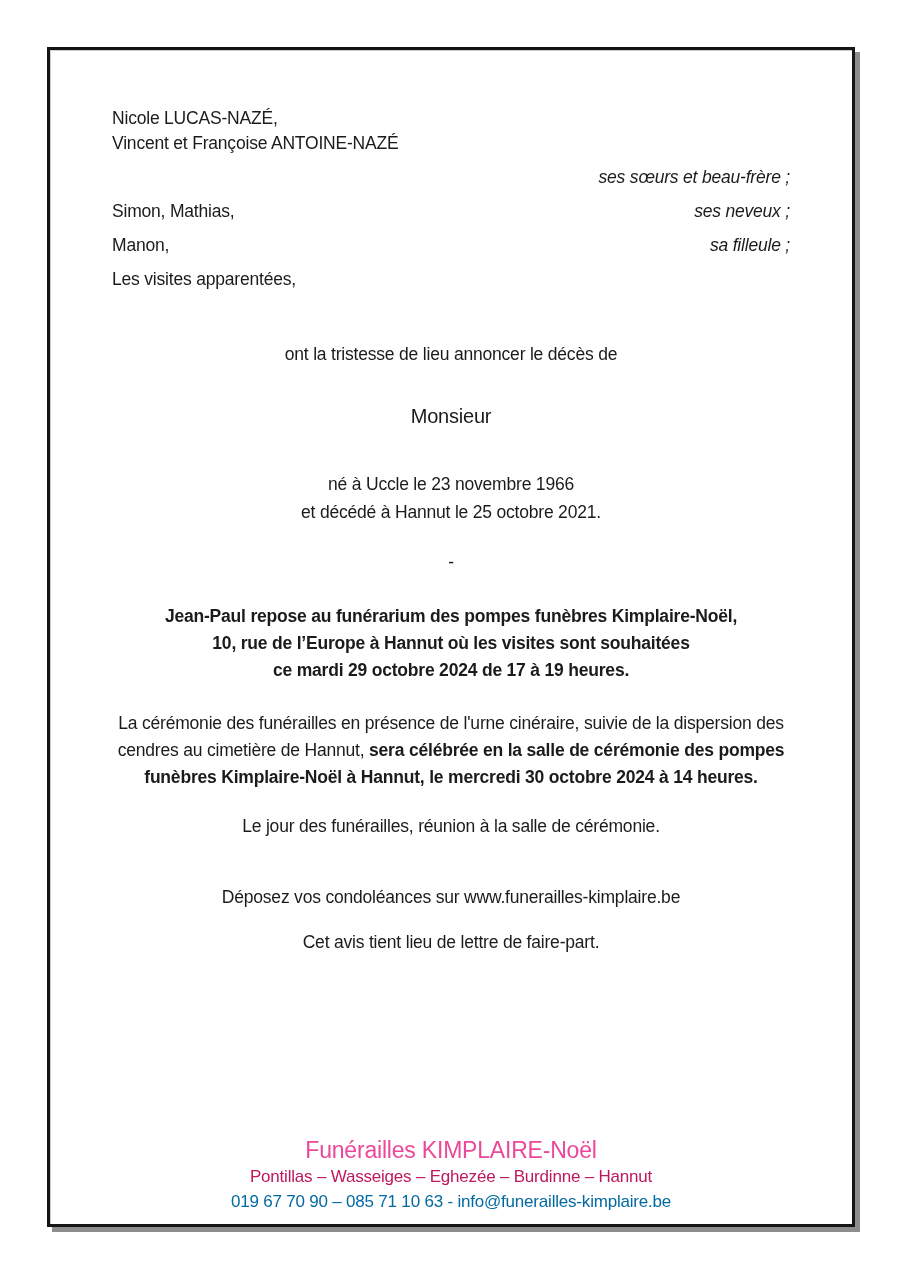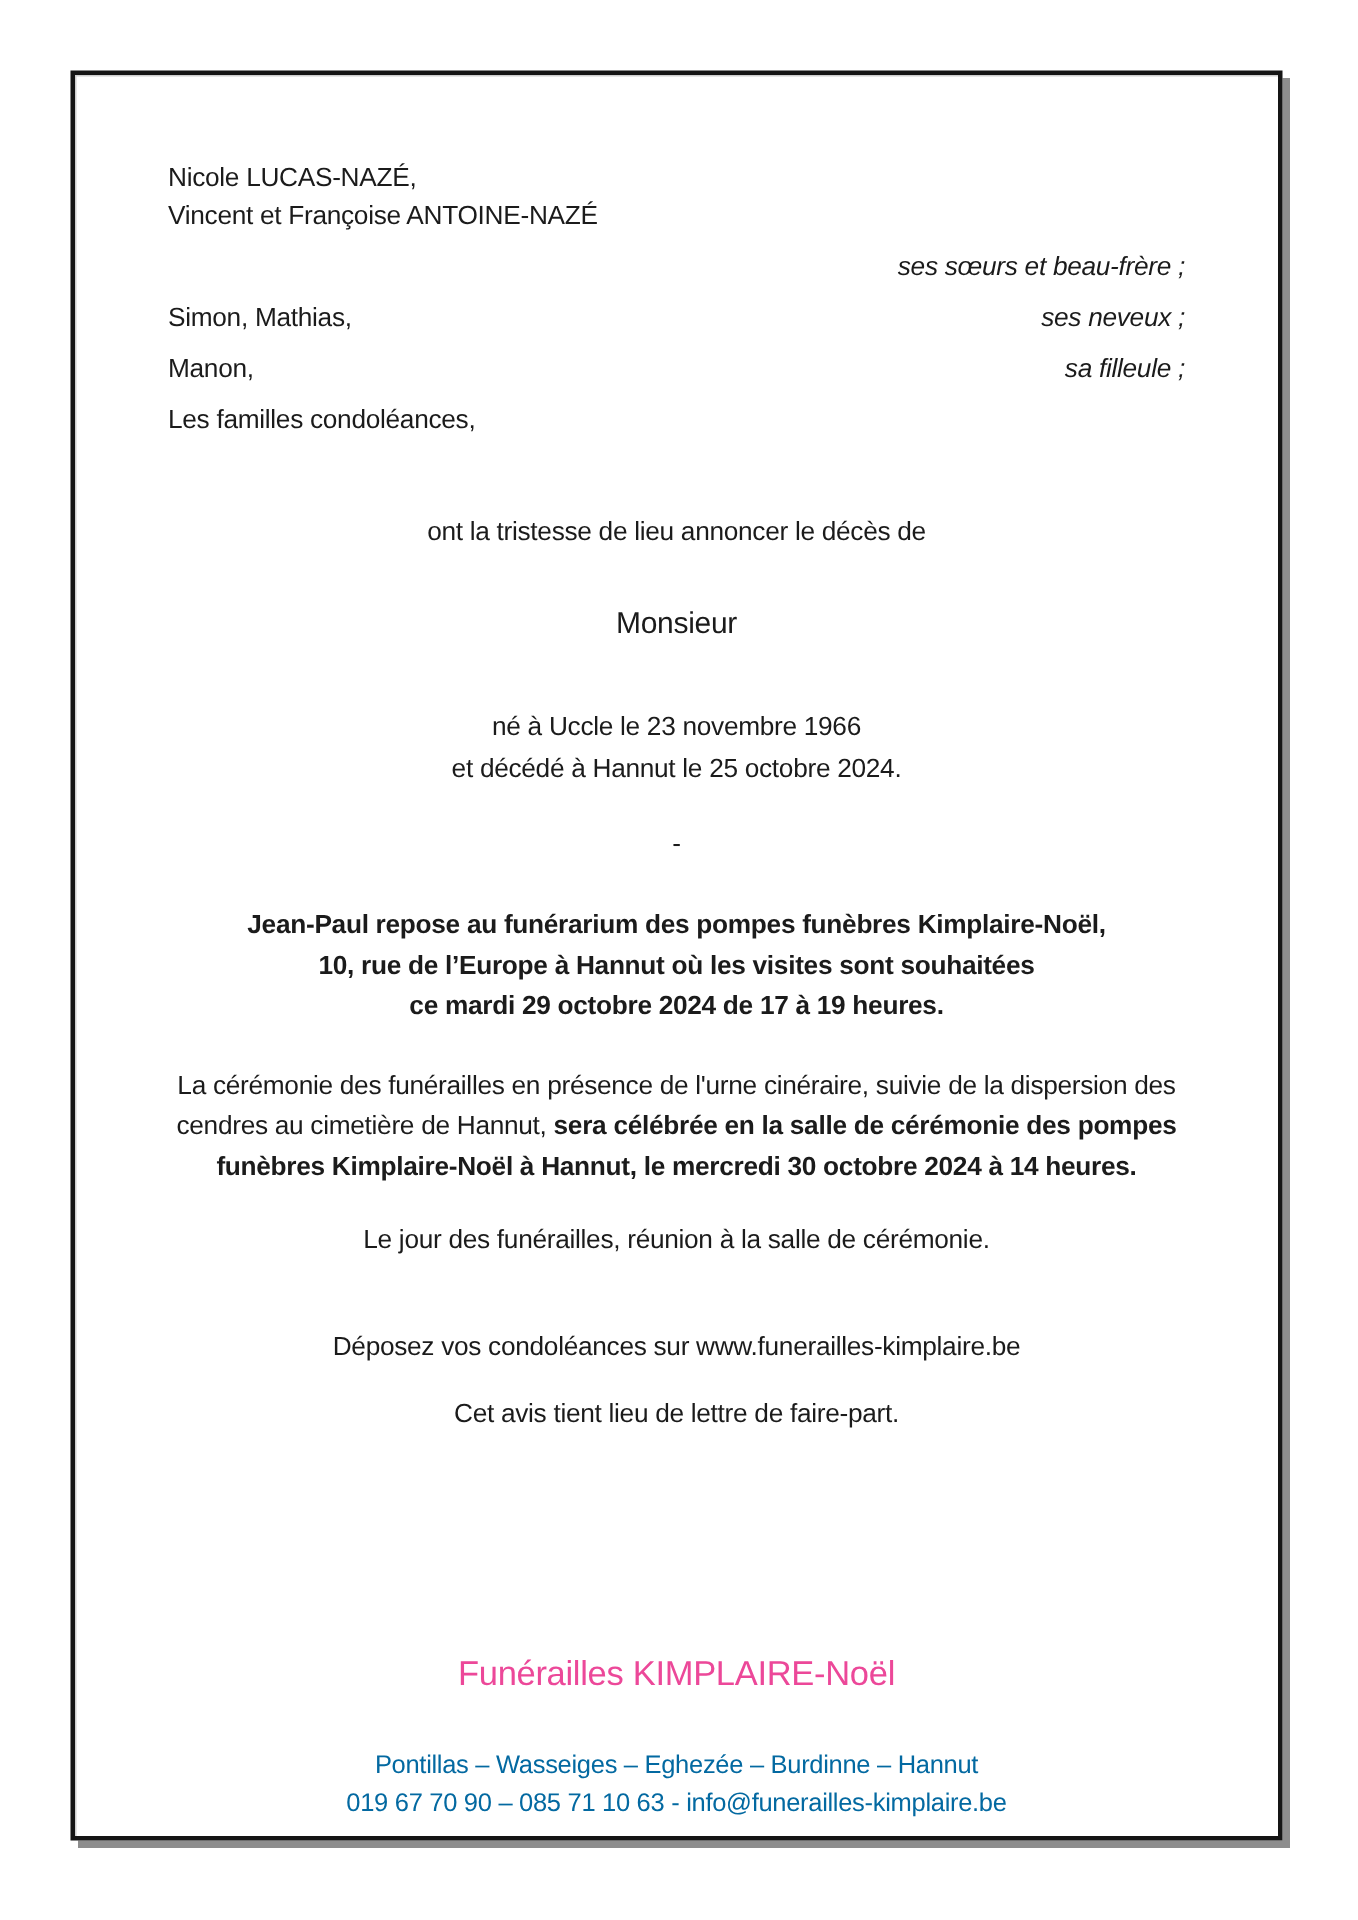--- a/index.html
+++ b/index.html
@@ -68,50 +68,50 @@
     </div>
     <div class="family-row gap">
       <span class="names">Simon, Mathias,</span>
       <span class="relation">ses neveux ;</span>
     </div>
     <div class="family-row gap">
       <span class="names">Manon,</span>
       <span class="relation">sa filleule ;</span>
     </div>
     <div class="family-row gap">
-      <span class="names">Les familles condoléances,</span>
+      <span class="names">Les visites apparentées,</span>
       <span class="relation"></span>
     </div>
   </div>
 
   <div class="centered intro">ont la tristesse de lieu annoncer le décès de</div>
 
   <div class="centered civility">Monsieur</div>
 
 
   <div class="centered dates">
     <div>né à Uccle le 23 novembre 1966</div>
-    <div>et décédé à Hannut le 25 octobre 2024.</div>
+    <div>et décédé à Hannut le 25 octobre 2021.</div>
   </div>
 
   <div class="centered separator">-</div>
 
   <div class="centered visitation">
     <div>Jean-Paul repose au funérarium des pompes funèbres Kimplaire-Noël,</div>
     <div>10, rue de l’Europe à Hannut où les visites sont souhaitées</div>
     <div>ce mardi 29 octobre 2024 de 17 à 19 heures.</div>
   </div>
 
   <div class="centered ceremony"><span>La cérémonie des funérailles en présence de l'urne cinéraire, suivie de la dispersion des cendres au cimetière de Hannut, </span><b>sera célébrée en la salle de cérémonie des pompes funèbres Kimplaire-Noël à Hannut, le mercredi 30 octobre 2024 à 14 heures.</b></div>
 
   <div class="centered reunion">Le jour des funérailles, réunion à la salle de cérémonie.</div>
 
   <div class="centered condolences">Déposez vos condoléances sur www.funerailles-kimplaire.be</div>
 
   <div class="centered notice">Cet avis tient lieu de lettre de faire-part.</div>
 
   <div class="footer">
     <div class="footer-name" style="color: #ec4899;">Funérailles KIMPLAIRE-Noël</div>
-    <div class="footer-line" style="color: #0369a1; margin-top: 35px;">Pontillas – Wasseiges – Eghezée – Burdinne – Hannut</div>
+    <div class="footer-line" style="color: #be185d;">Pontillas – Wasseiges – Eghezée – Burdinne – Hannut</div>
     <div class="footer-line" style="color: #0369a1;">019 67 70 90 – 085 71 10 63 - info@funerailles-kimplaire.be</div>
   </div>
 
 </div>
 
 </body></html>

